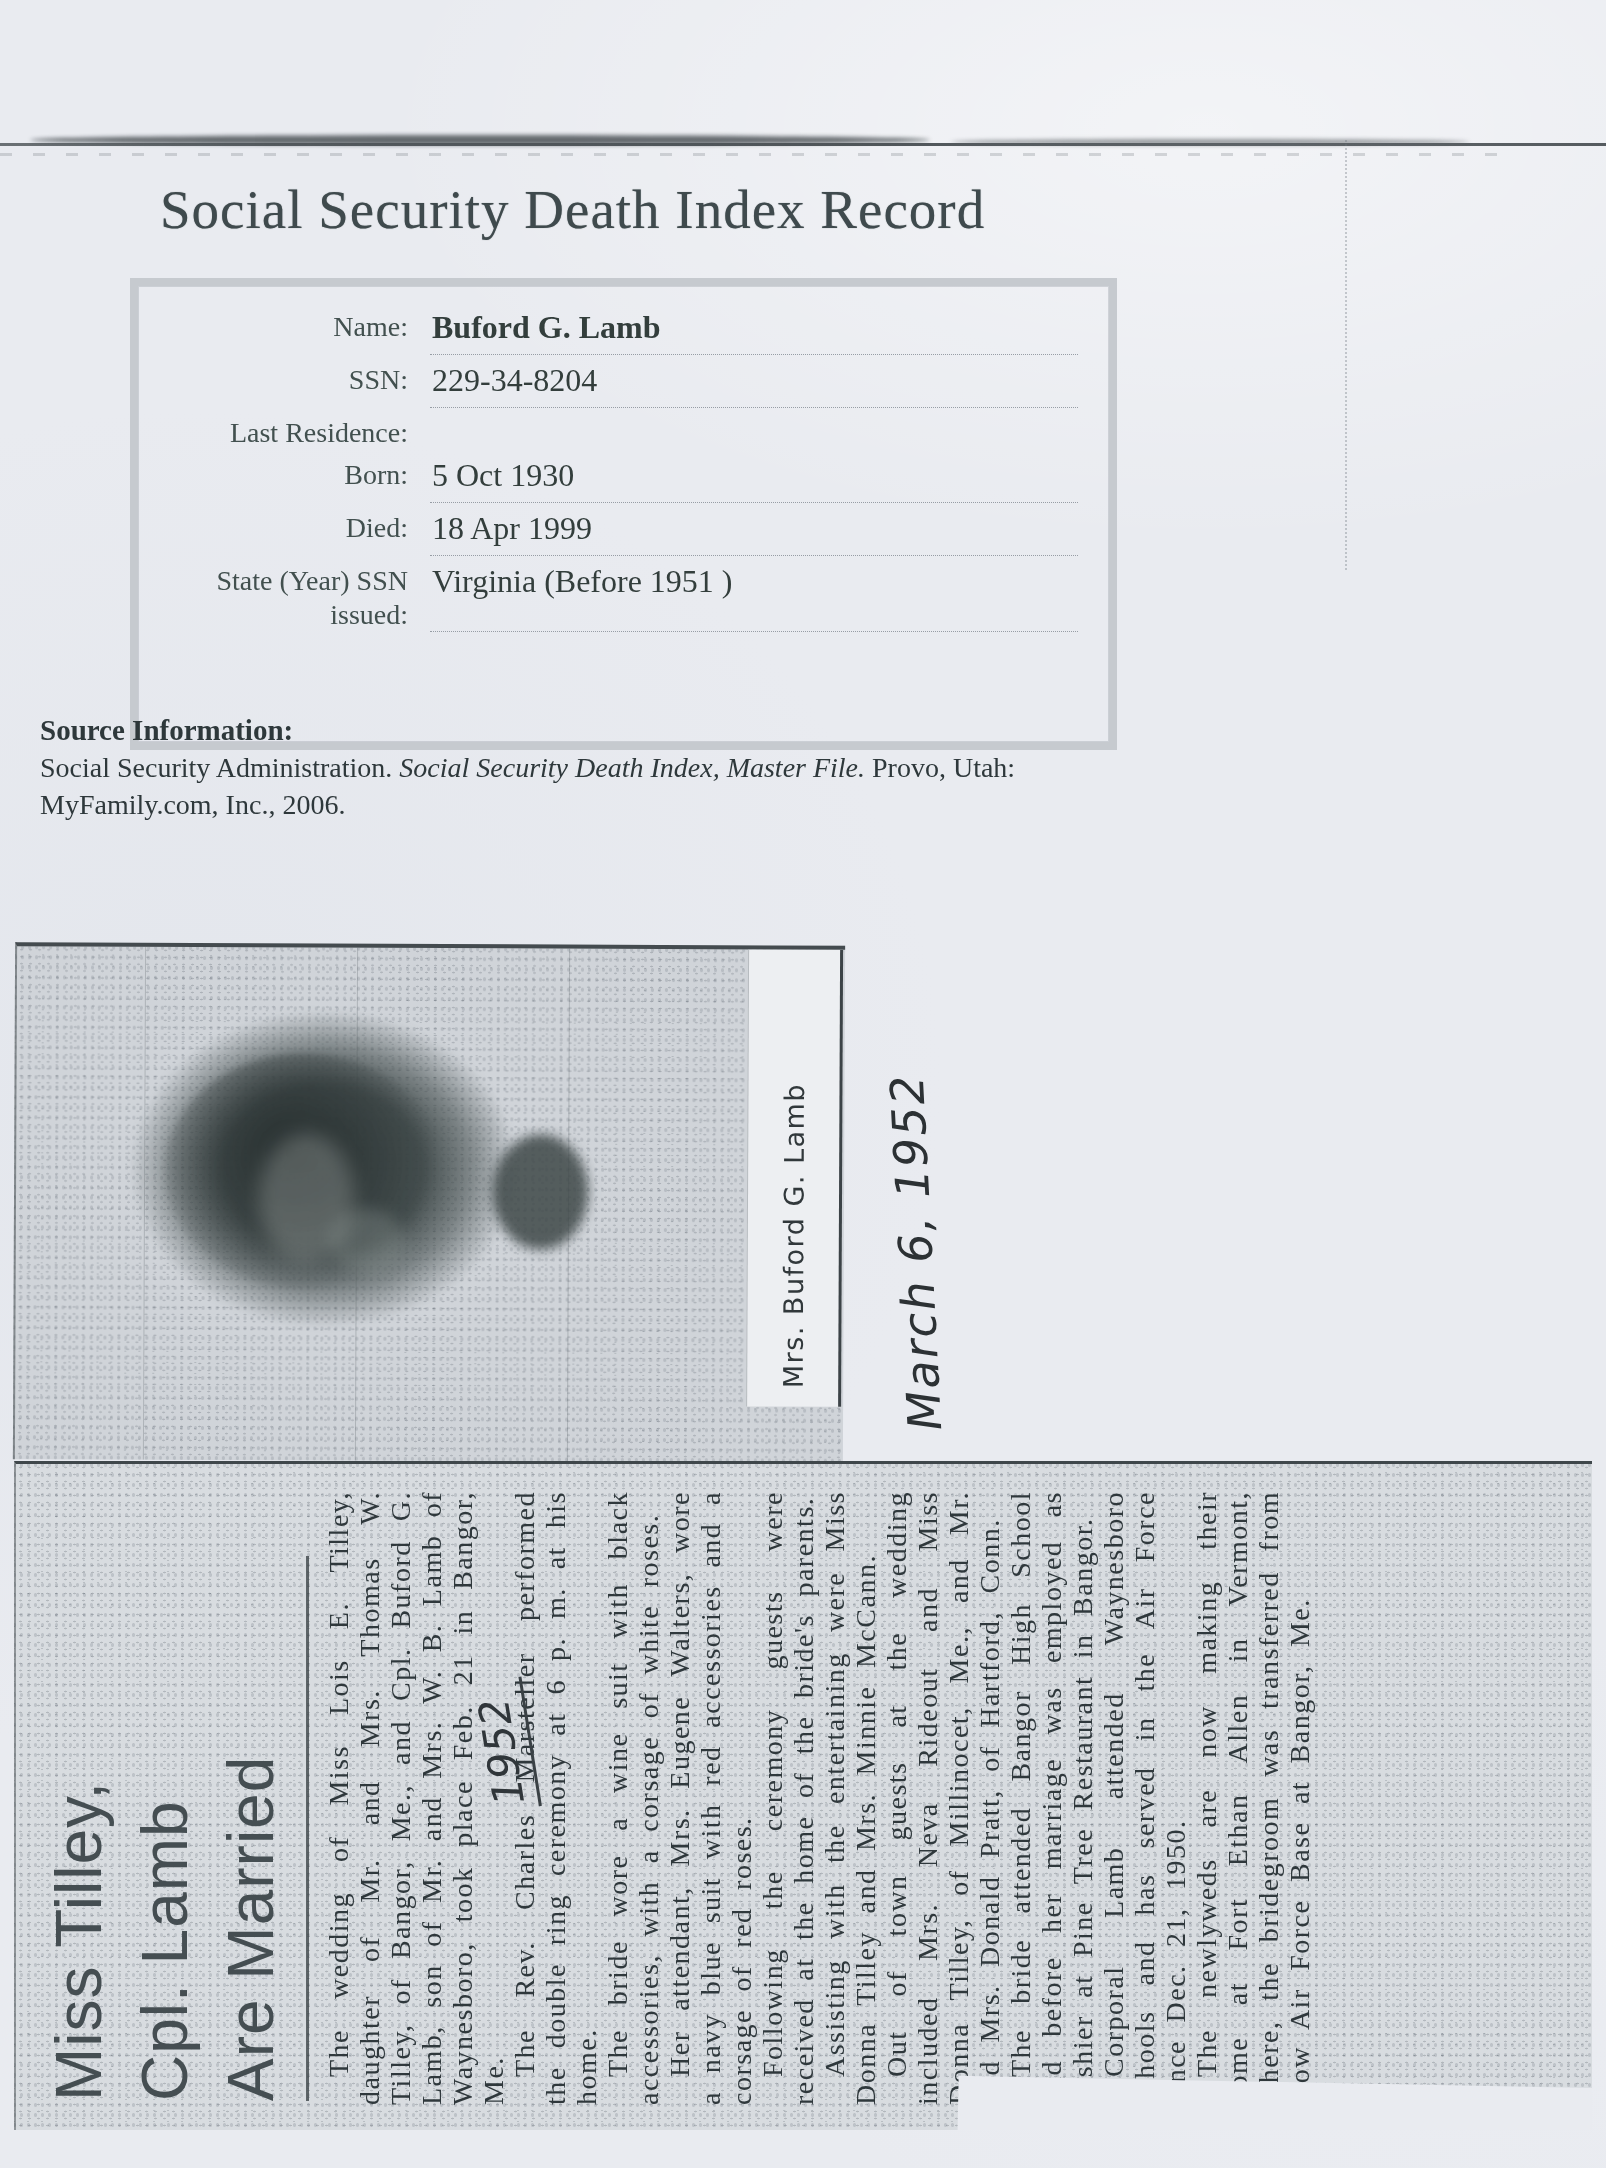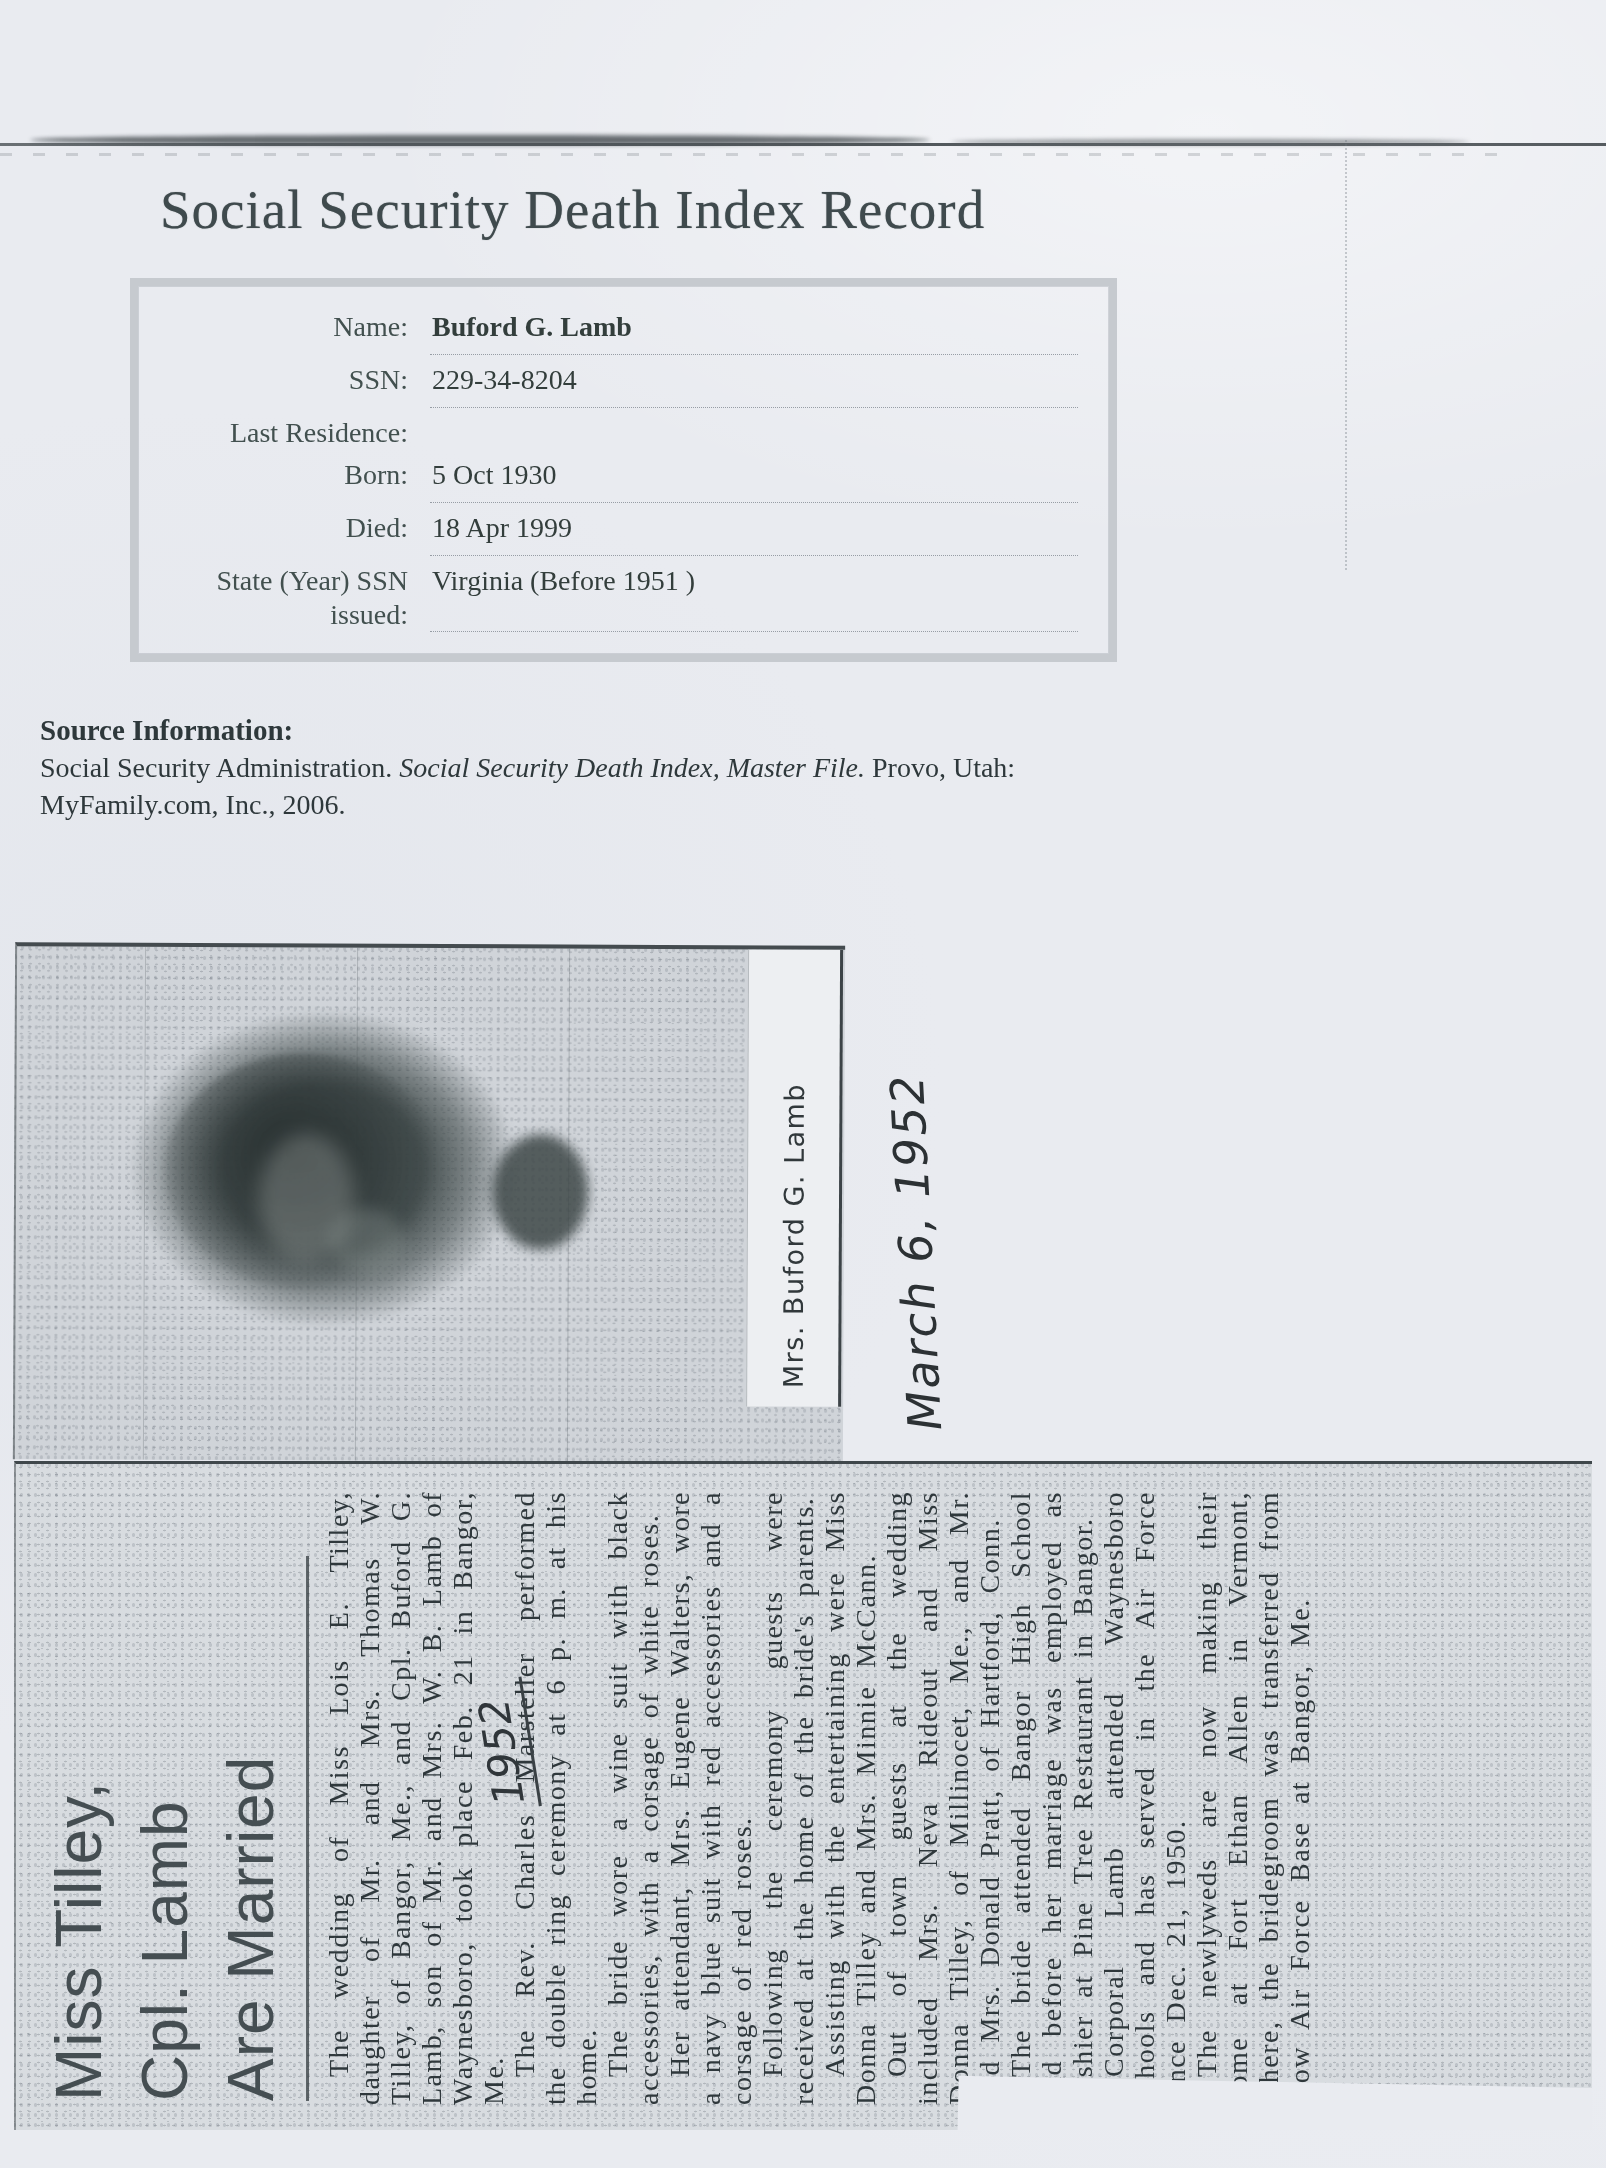--- a/index.html
+++ b/index.html
@@ -25,26 +25,26 @@
   .scan-dots{position:absolute;left:0;top:153px;width:1500px;height:3px;opacity:.3;
     background-image:repeating-linear-gradient(90deg,rgba(80,88,94,.7) 0 12px,transparent 12px 33px);}
   .crease{position:absolute;left:1345px;top:140px;height:430px;width:0;
     border-left:2px dotted rgba(110,118,126,.35);}
 
   
   .title{position:absolute;left:160px;top:178px;width:1300px;
     font-size:55px;letter-spacing:1px;color:#3f4a4d;text-shadow:0 0 1px rgba(63,74,77,.55);}
 
   
-  .record-box{position:absolute;left:130px;top:278px;width:987px;height:384px;
+  .record-box{position:absolute;left:130px;top:278px;width:987px;height:472px;
     border:8px solid var(--border-gray);box-shadow:inset 0 0 0 1px rgba(150,156,162,.35);
     padding:16px 14px 8px 0;}
   .r-row{display:flex;align-items:stretch;}
   .r-label{flex:0 0 292px;text-align:right;padding:8px 22px 0 0;font-size:28px;line-height:34px;color:#42504f;}
-  .r-value{flex:1;max-width:648px;font-size:28px;line-height:34px;color:#333e3c;
+  .r-value{flex:1;max-width:648px;font-size:32px;line-height:34px;color:#333e3c;
     padding:8px 8px 10px 2px;border-bottom:1px dotted rgba(130,138,146,.8);white-space:pre-wrap;}
   .r-value.bold{font-weight:bold;}
   .r-row.tall .r-value{padding-bottom:14px;}
 
   
   .source{position:absolute;left:40px;top:712px;width:1100px;font-size:28px;line-height:37px;color:#2e383b;}
   .source .head{font-weight:bold;font-size:29px;}
   .source em{font-style:italic;margin-top:35px;}
 
   

